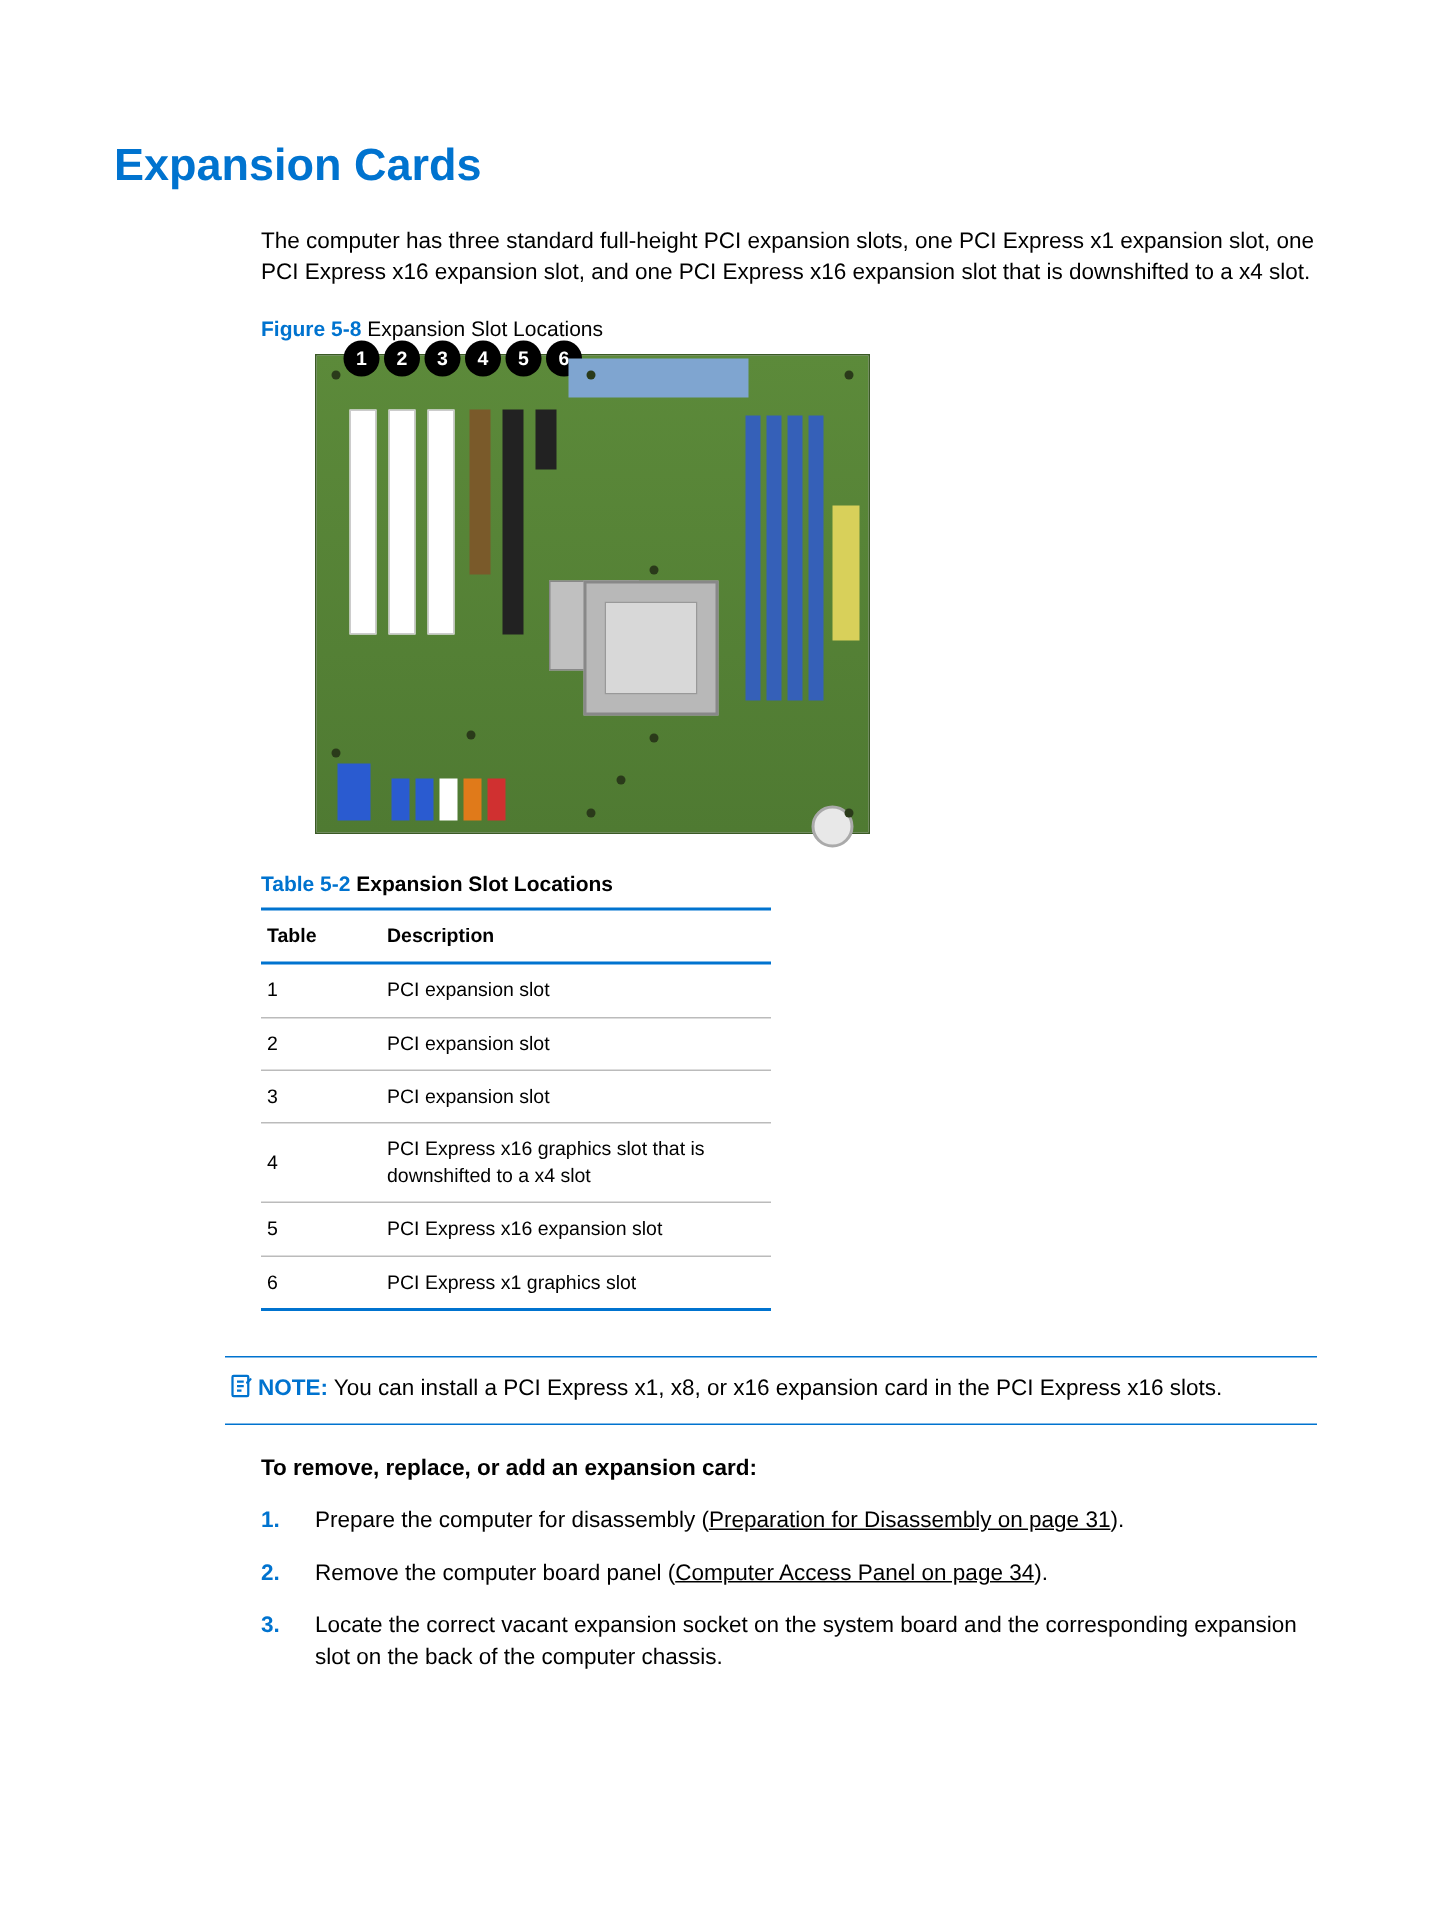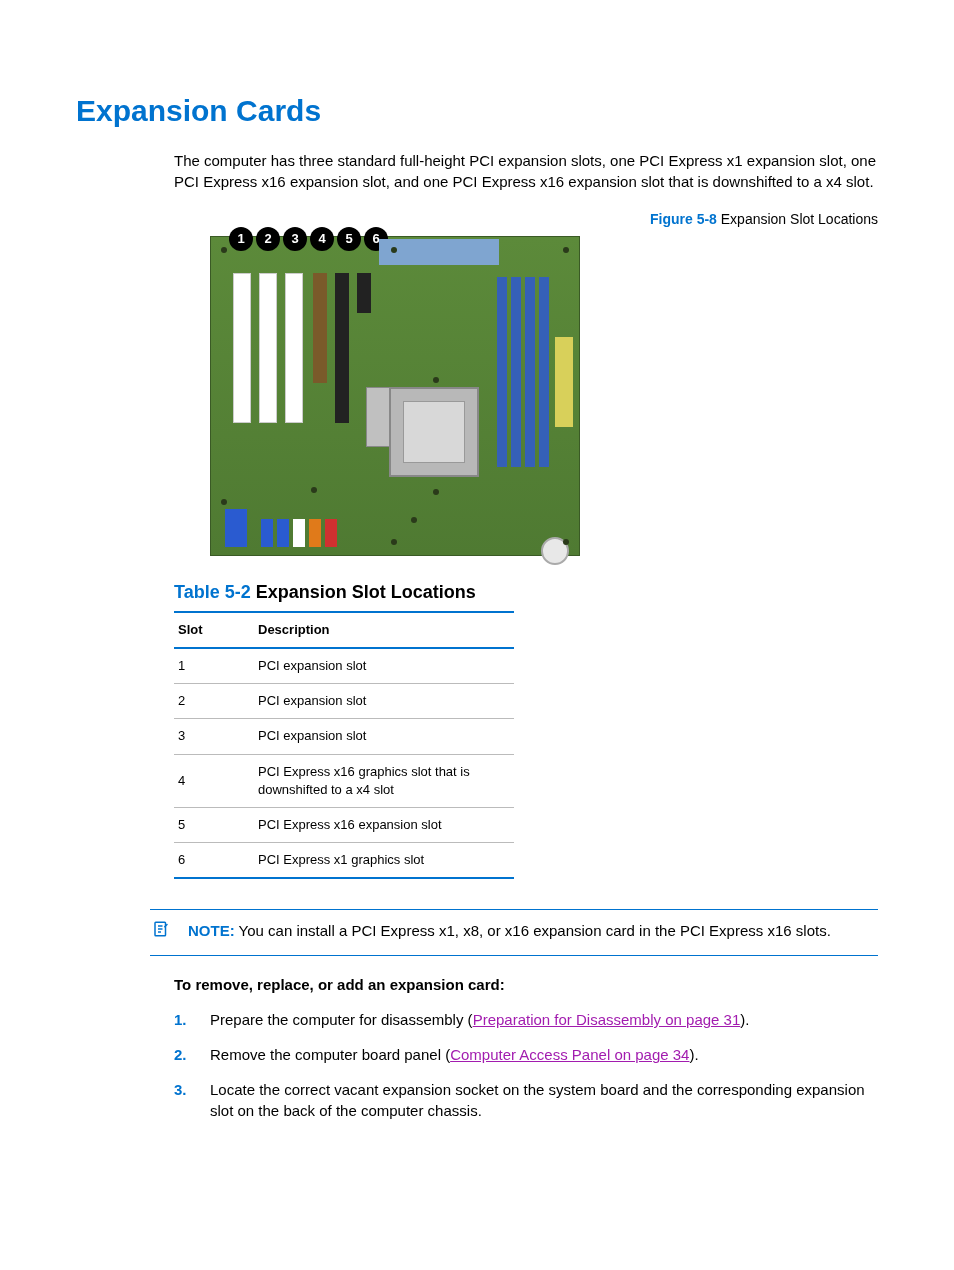--- a/index.html
+++ b/index.html
@@ -13,21 +13,21 @@
     line-height: 1.4;
   }
   h1 {
     color: #0073cf;
     font-size: 30px;
     font-weight: bold;
     margin-bottom: 18px;
   }
   .content { margin-left: 98px; }
   .intro { margin-bottom: 18px; }
-  .fig-caption { font-size: 14px; margin-bottom: 6px; text-align: right; }
+  .fig-caption { font-size: 14px; margin-bottom: 6px; }
   .fig-caption .fig-label { color: #0073cf; font-weight: bold; }
   .motherboard-wrap { margin-left: 36px; margin-bottom: 24px; }
   .motherboard {
     width: 370px; height: 320px; position: relative;
     background: linear-gradient(180deg, #5c8a3a 0%, #4f7a32 100%);
     border: 1px solid #3a5a25;
   }
   .callouts { position: absolute; top: -10px; left: 18px; display: flex; gap: 3px; }
   .callout {
     width: 24px; height: 24px; border-radius: 50%;
@@ -69,21 +69,21 @@
   .sata-port.white { background:#fff; }
   .sata-port.orange { background:#e07a1a; }
   .sata-port.red { background:#d03030; }
   .front-hdr { position:absolute; left:14px; bottom:8px; width:22px; height:38px; background:#2a5bd0; }
   .screws { position:absolute; width:6px; height:6px; border-radius:50%; background:#2a3a1a; }
   .screws.a{left:10px;top:10px;} .screws.b{left:10px;bottom:50px;} .screws.c{right:10px;top:10px;}
   .screws.d{right:10px;bottom:10px;} .screws.e{left:180px;top:10px;} .screws.f{left:180px;bottom:10px;}
   .screws.g{right:140px;top:140px;} .screws.h{right:140px;bottom:60px;}
   .screws.i{left:100px;top:250px;} .screws.j{left:200px;top:280px;}
 
-  .table-caption { font-size: 18px; margin-bottom: 6px; margin-top: 6px; }
+  .table-caption { font-size: 14px; margin-bottom: 6px; margin-top: 6px; }
   .table-caption .tbl-label { color: #0073cf; font-weight: bold; }
   table.slot-table {
     width: 340px; border-collapse: collapse;
     border-top: 2px solid #0073cf;
     border-bottom: 2px solid #0073cf;
     font-size: 13px;
   }
   table.slot-table th {
     text-align: left; font-weight: bold;
     padding: 8px 4px; border-bottom: 2px solid #0073cf;
@@ -95,32 +95,32 @@
   table.slot-table th:first-child, table.slot-table td:first-child { width: 80px; }
 
   .note-block {
     margin-top: 30px;
     border-top: 1px solid #0073cf;
     border-bottom: 1px solid #0073cf;
     padding: 10px 0 10px 0;
     position: relative;
     margin-left: -24px;
   }
-  .note-block .note-row { display:flex; align-items:flex-start; gap:16px; margin-left:0; }
+  .note-block .note-row { display:flex; align-items:flex-start; gap:0; margin-left:0; }
   .note-icon {
     color:#0073cf; font-size:17px; width:22px; flex:0 0 22px; text-align:center;
   }
   .note-label { color:#0073cf; font-weight:bold; }
   .note-block p.followup { margin-top:12px; margin-left:30px; }
 
   .after-note { margin-top: 18px; font-weight: bold; }
   ol.steps { margin-top: 14px; padding-left: 0; list-style: none; }
   ol.steps li { display:flex; gap:18px; margin-bottom: 14px; }
   ol.steps .num { color:#0073cf; font-weight:bold; width:18px; flex:0 0 18px; }
-  .link { color:#a21caf; text-decoration: underline; cursor:pointer; }
+  .link { color:#000000; text-decoration: underline; cursor:pointer; }
 </style>
 </head>
 <body>
 
 <h1>Expansion Cards</h1>
 
 <div class="content">
   <p class="intro">The computer has three standard full-height PCI expansion slots, one PCI Express x1 expansion slot, one PCI Express x16 expansion slot, and one PCI Express x16 expansion slot that is downshifted to a x4 slot.</p>
 
   <p class="fig-caption">
@@ -177,21 +177,21 @@
   </div>
 
   <p class="table-caption">
     <span class="tbl-label">Table 5-2</span>
     <b>Expansion Slot Locations</b>
   </p>
 
   <table class="slot-table">
     <thead>
       <tr>
-        <th>Slot</th>
+        <th>Table</th>
         <th>Description</th>
       </tr>
     </thead>
     <tbody>
       <tr>
           <td>1</td>
           <td>PCI expansion slot</td>
         </tr>
       <tr>
           <td>2</td>

